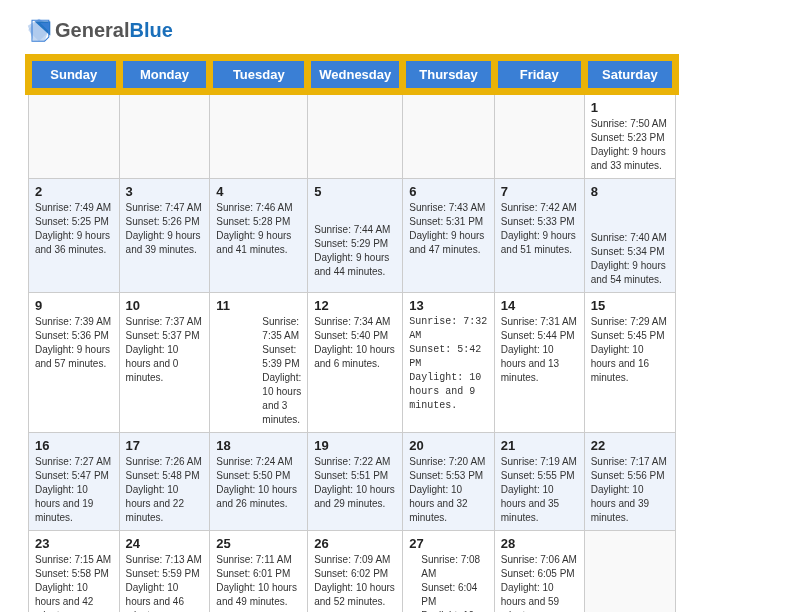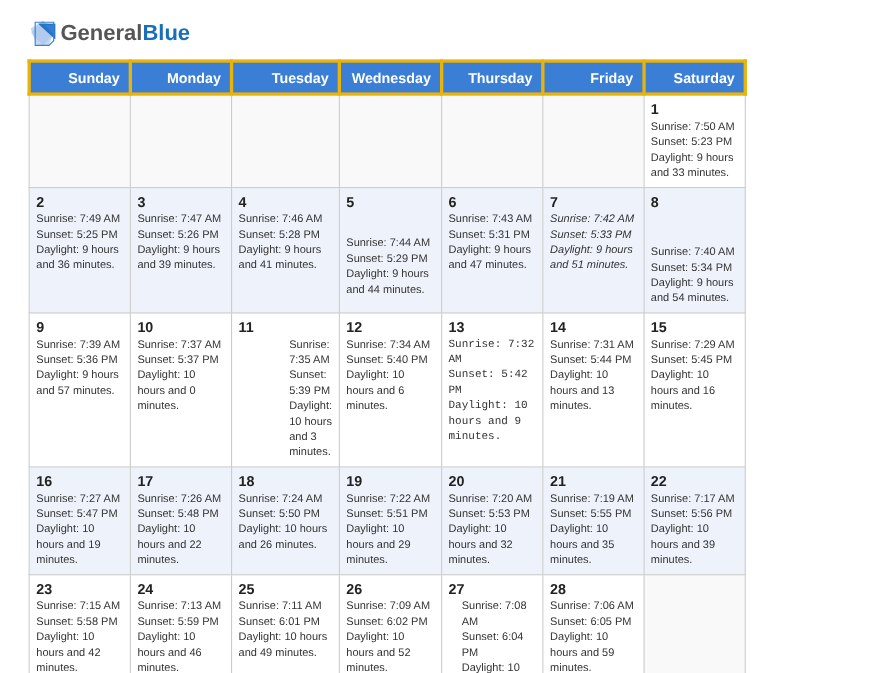--- a/index.html
+++ b/index.html
@@ -55,22 +55,22 @@
     .calendar {
       width: 100%;
       border-collapse: collapse;
     }
     .calendar th {
       background: #3a7fd5;
       color: #fff;
       font-size: 13px;
       font-weight: bold;
       padding: 6px 8px;
-      text-align: right;
-      border: 3px solid #eab308;
+      text-align: center;
+      border: 7px solid #eab308;
     }
     .calendar td {
       vertical-align: top;
       border: 1px solid #ccc;
       padding: 5px 6px;
       font-size: 10.5px;
       color: #333;
       width: calc(100% / 7);
       min-height: 80px;
       background: #fff;
@@ -173,21 +173,21 @@
 Daylight: 9 hours and 44 minutes.</div>
           </td>
           <td>
             <span class="day-num">6</span>
             <div class="day-info" style="white-space: pre-line;">Sunrise: 7:43 AM
 Sunset: 5:31 PM
 Daylight: 9 hours and 47 minutes.</div>
           </td>
           <td>
             <span class="day-num">7</span>
-            <div class="day-info" style="white-space: pre-line; font-style: italic;">Sunrise: 7:42 AM
+            <div class="day-info" style="white-space: pre-line;">Sunrise: 7:42 AM
 Sunset: 5:33 PM
 Daylight: 9 hours and 51 minutes.</div>
           </td>
           <td>
             <span class="day-num">8</span>
             <div class="day-info" style="white-space: pre-line; margin-top: 32px;">Sunrise: 7:40 AM
 Sunset: 5:34 PM
 Daylight: 9 hours and 54 minutes.</div>
           </td>
         </tr>

